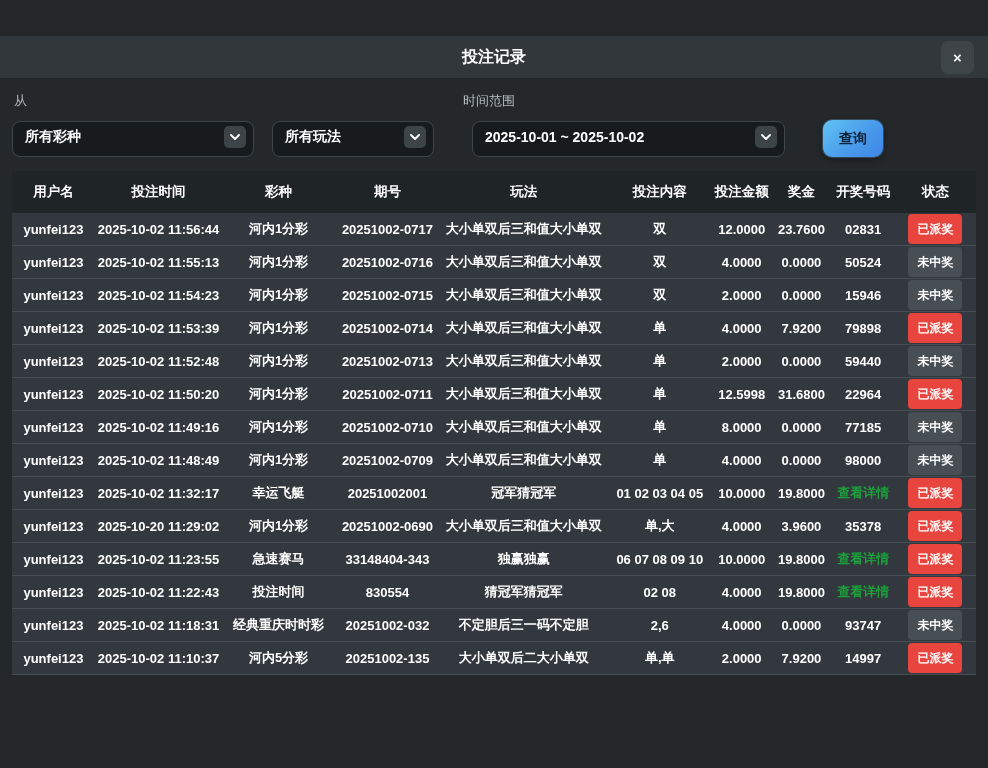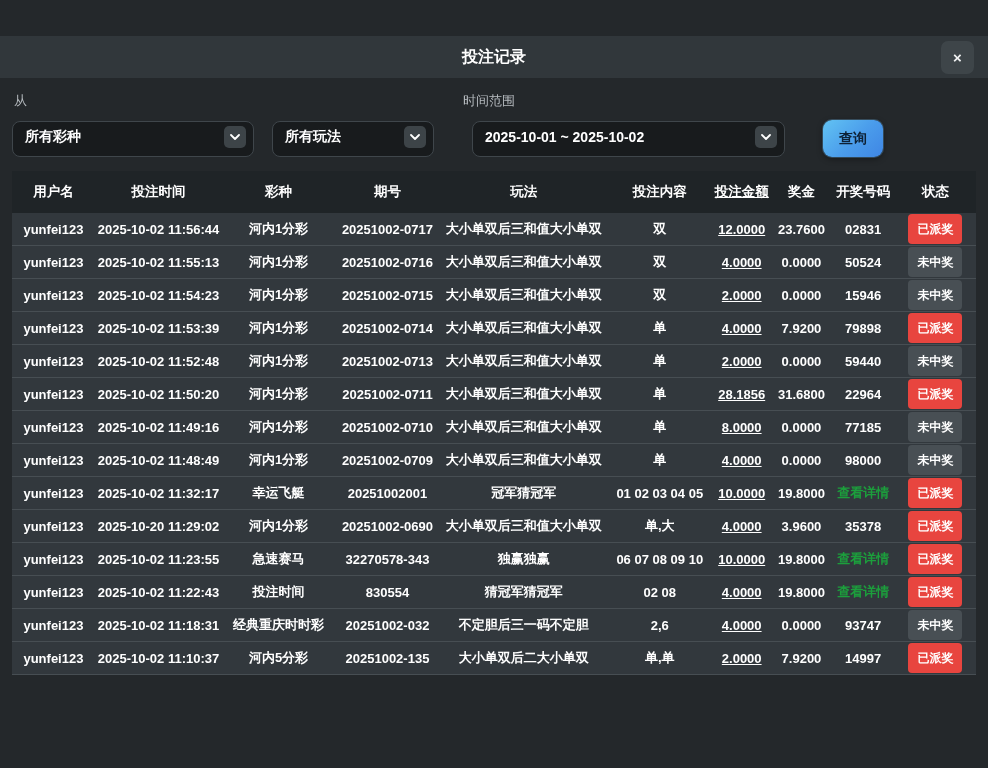--- a/index.html
+++ b/index.html
@@ -72,21 +72,21 @@
   .th, .td {
     text-align: center; white-space: nowrap; overflow: hidden;
     padding: 0 2px;
   }
   .th:nth-child(1),  .td:nth-child(1)  { width: 8.6%; }
   .th:nth-child(2),  .td:nth-child(2)  { width: 13.2%; }
   .th:nth-child(3),  .td:nth-child(3)  { width: 11.7%; }
   .th:nth-child(4),  .td:nth-child(4)  { width: 10.9%; }
   .th:nth-child(5),  .td:nth-child(5)  { width: 17.4%; }
   .th:nth-child(6),  .td:nth-child(6)  { width: 10.8%; }
-  .th:nth-child(7),  .td:nth-child(7)  { width: 6.2%; text-decoration: underline; }
+  .th:nth-child(7),  .td:nth-child(7)  { width: 6.2%; }
   .th:nth-child(8),  .td:nth-child(8)  { width: 6.2%; }
   .th:nth-child(9),  .td:nth-child(9)  { width: 6.6%; }
   .th:nth-child(10), .td:nth-child(10) { width: 8.4%; }
   .td.link { color: #1c9e3c; cursor: pointer; }
   .badge {
     display: inline-block; padding: 8px 9px; border-radius: 4px;
     font-size: 12px; font-weight: 600; color: #ffffff; line-height: 1.2;
   }
   .badge.paid { background: #e8453f; }
   .badge.lost { background: #484f54; }
@@ -226,21 +226,21 @@
     </div>
   </div>
 
   <div class="tr">
     <div class="td c-user">yunfei123</div>
     <div class="td c-time">2025-10-02 11:50:20</div>
     <div class="td c-lottery">河内1分彩</div>
     <div class="td c-issue">20251002-0711</div>
     <div class="td c-play">大小单双后三和值大小单双</div>
     <div class="td c-content">单</div>
-    <div class="td c-amount">28.1856</div>
+    <div class="td c-amount">12.5998</div>
     <div class="td c-prize">31.6800</div>
     <div class="td c-draw">22964</div>
     <div class="td c-status">
       <span class="badge paid">已派奖</span>
     </div>
   </div>
 
   <div class="tr">
     <div class="td c-user">yunfei123</div>
     <div class="td c-time">2025-10-02 11:49:16</div>
@@ -298,21 +298,21 @@
     <div class="td c-draw">35378</div>
     <div class="td c-status">
       <span class="badge paid">已派奖</span>
     </div>
   </div>
 
   <div class="tr">
     <div class="td c-user">yunfei123</div>
     <div class="td c-time">2025-10-02 11:23:55</div>
     <div class="td c-lottery">急速赛马</div>
-    <div class="td c-issue">32270578-343</div>
+    <div class="td c-issue">33148404-343</div>
     <div class="td c-play">独赢独赢</div>
     <div class="td c-content">06 07 08 09 10</div>
     <div class="td c-amount">10.0000</div>
     <div class="td c-prize">19.8000</div>
     <div class="td c-draw link">查看详情</div>
     <div class="td c-status">
       <span class="badge paid">已派奖</span>
     </div>
   </div>
 

